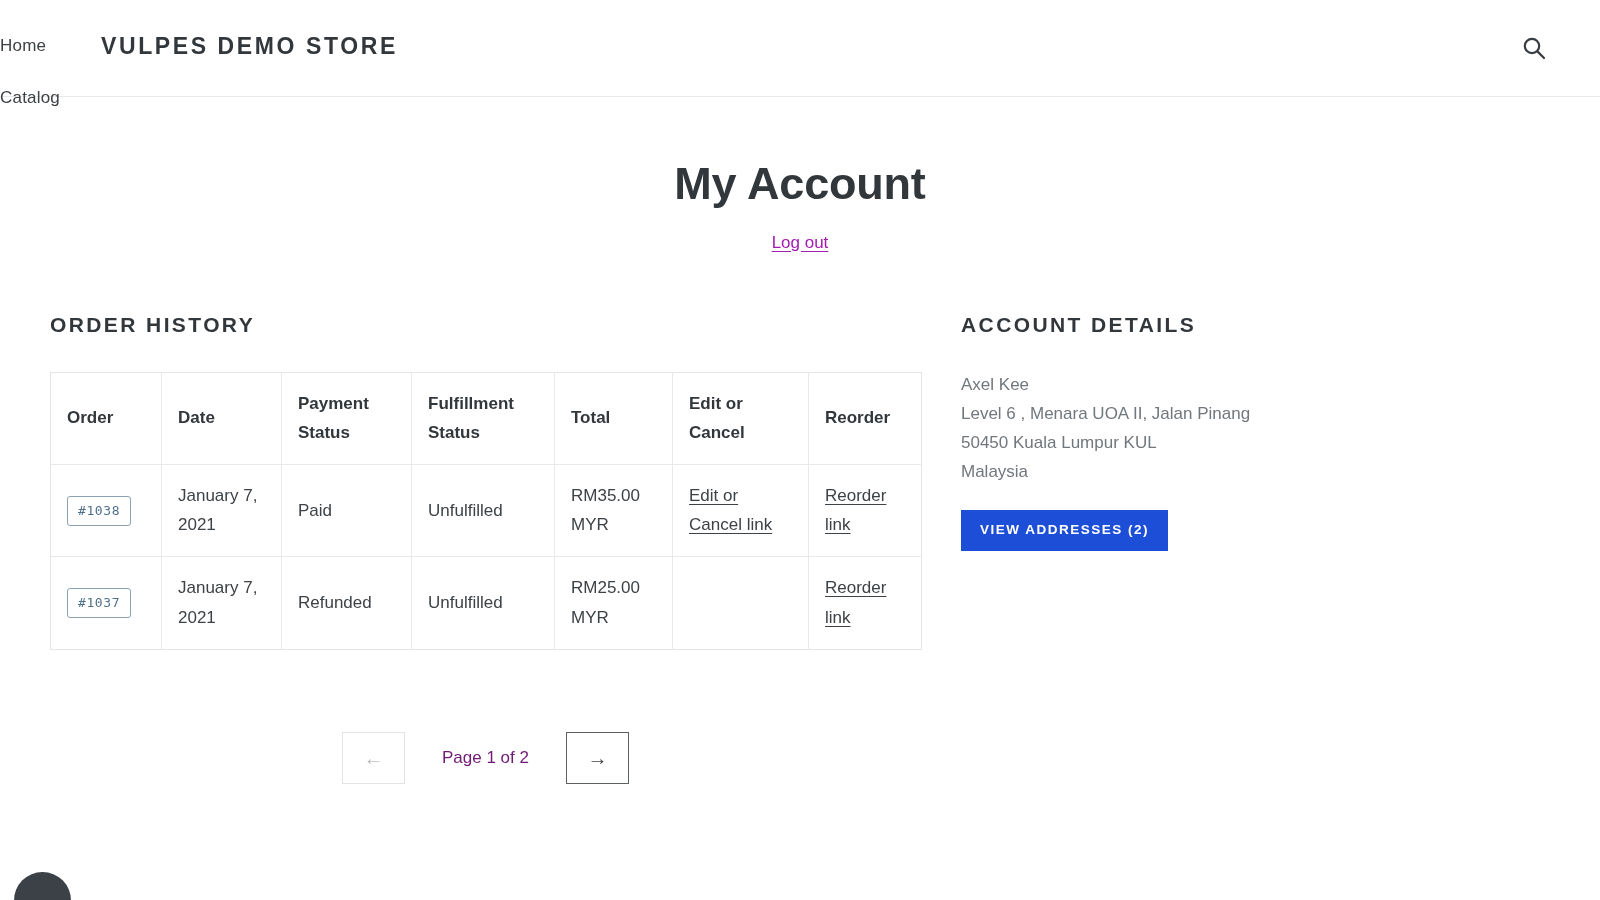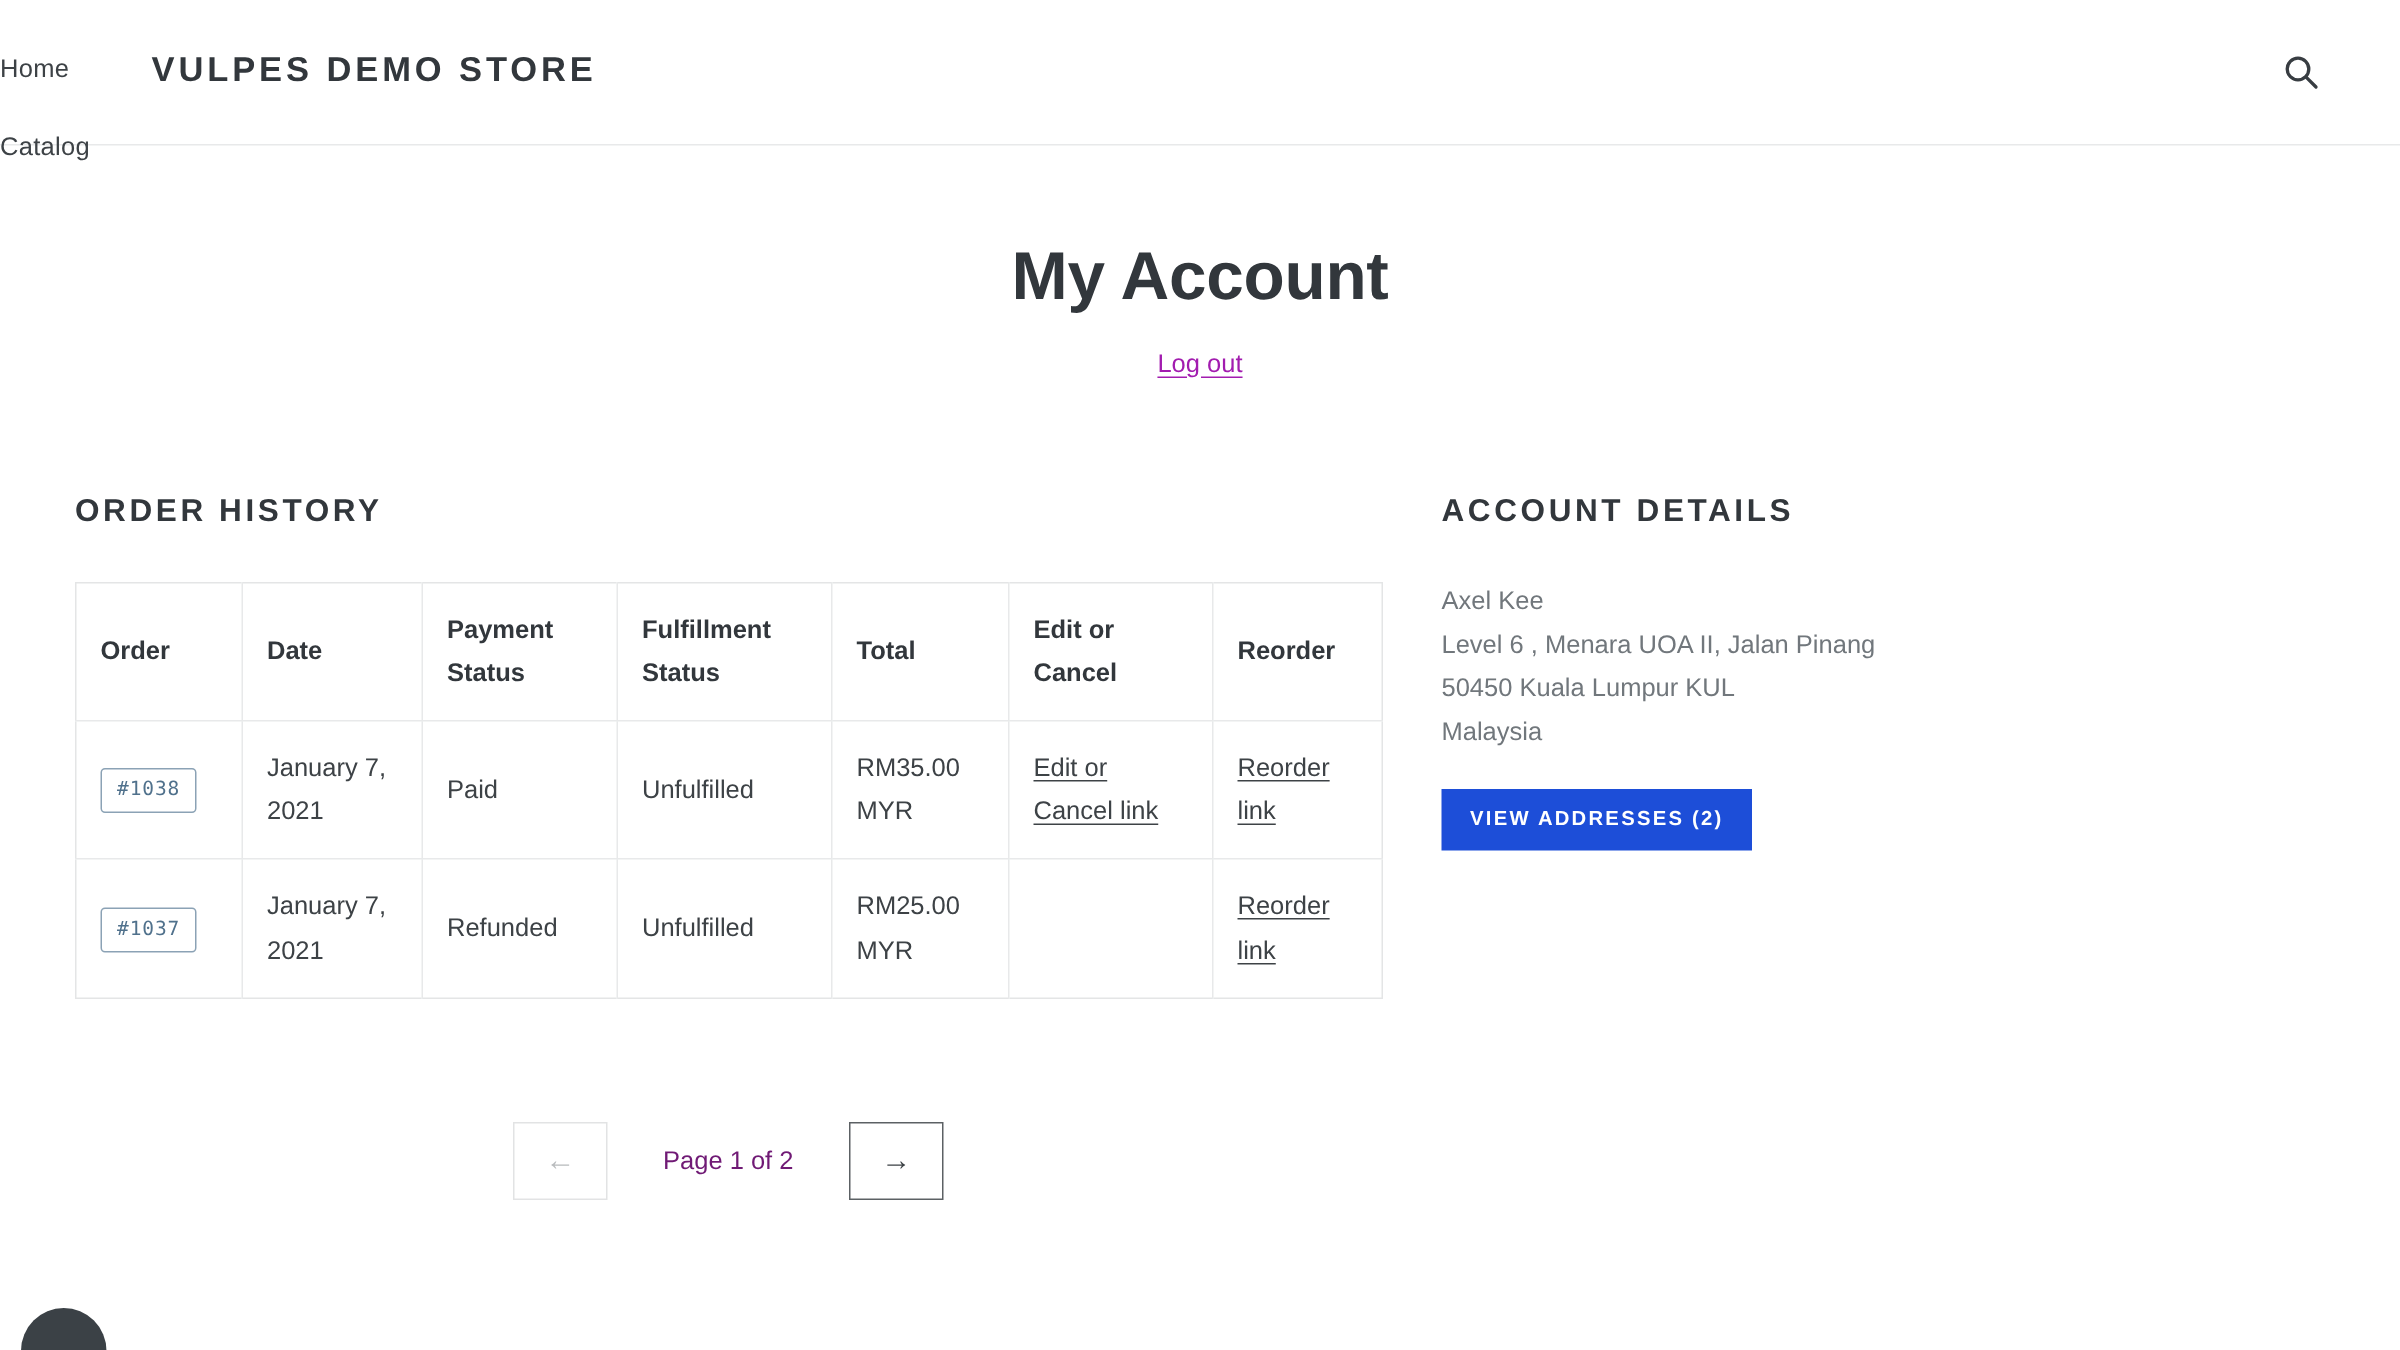--- a/index.html
+++ b/index.html
@@ -81,21 +81,21 @@
     font-size: 17px;
   }
   .logout-link {
     color: #a21caf;
     text-decoration: underline;
     text-underline-offset: 3px;
   }
 
   
   .content {
-    margin-top: 76px;
+    margin-top: 60px;
     padding: 0 50px;
     display: flex;
     align-items: flex-start;
   }
   .col-orders { width: 875px; flex: none; }
   .col-account { margin-left: 36px; flex: 1; }
 
   .section-title {
     margin: 0 0 35px 0;
     font-size: 21px;

